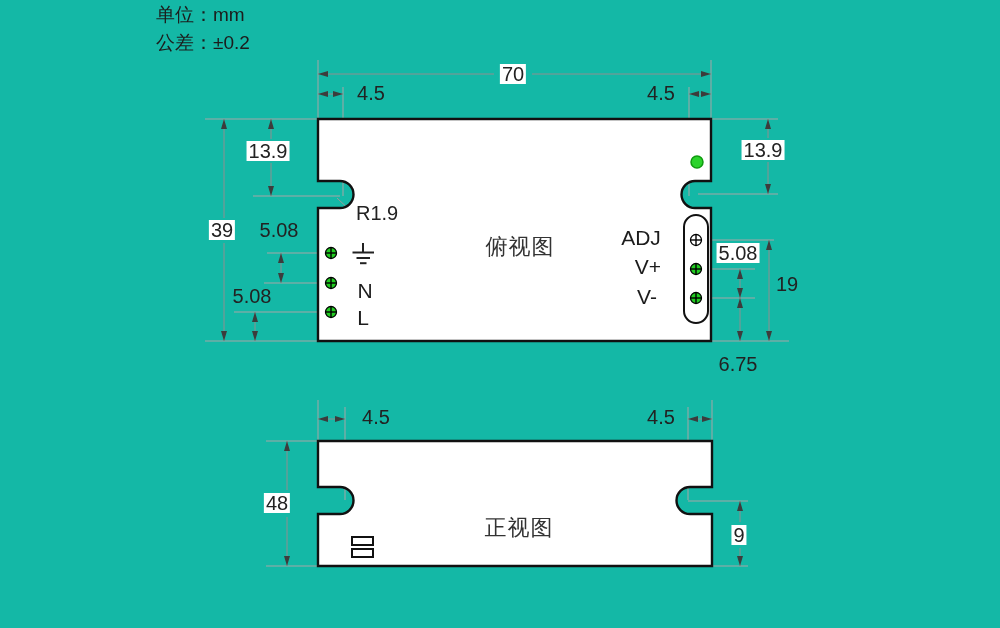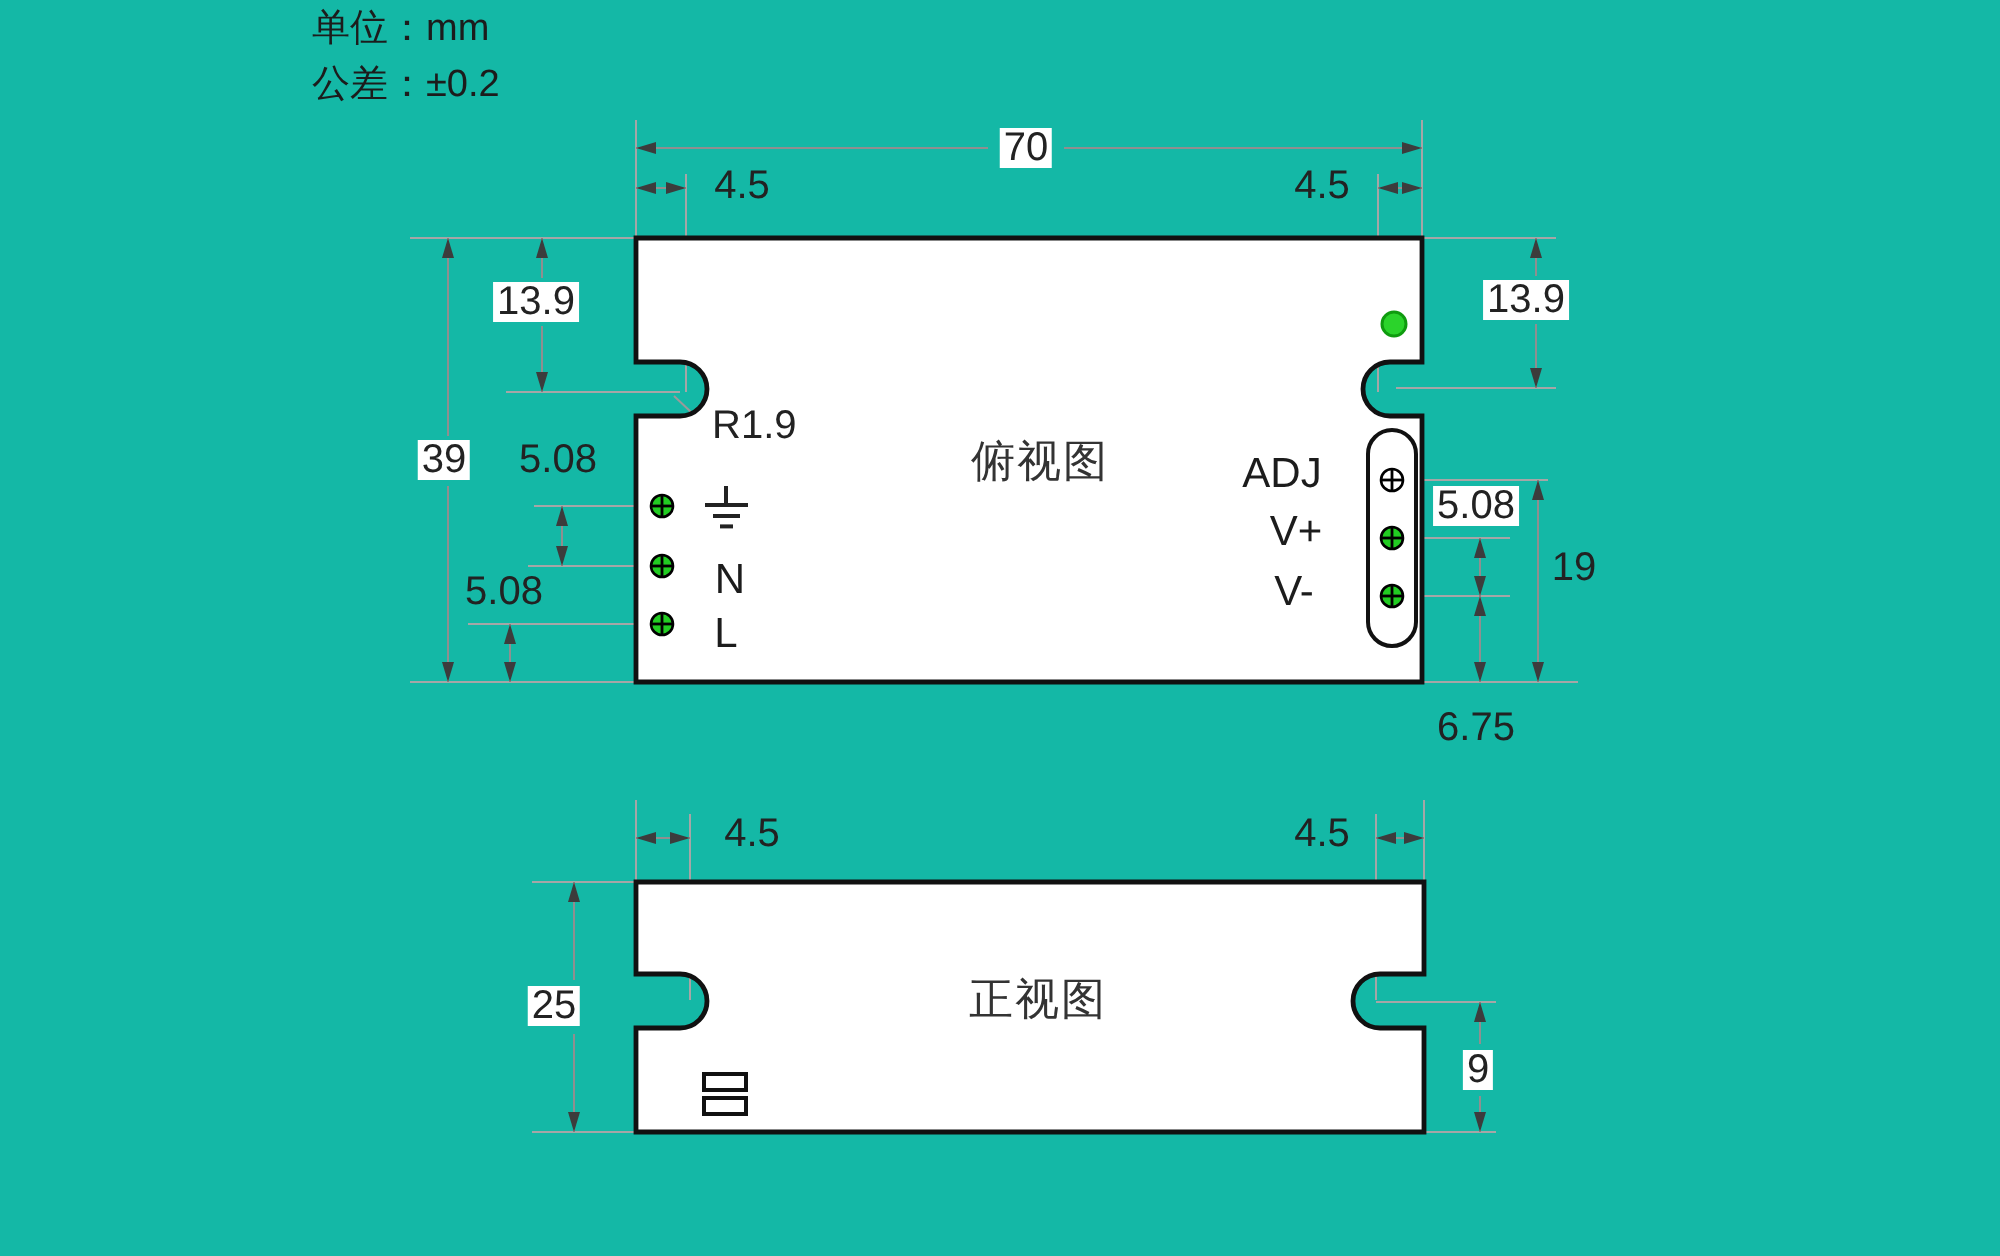--- a/index.html
+++ b/index.html
@@ -6,21 +6,21 @@
   .canvas{
     position:relative;width:1000px;height:628px;background:#14b8a6;
     font-family:"Liberation Sans", sans-serif;overflow:hidden;
   }
   .drawing{position:absolute;left:0;top:0;}
   .t{
     position:absolute;transform:translate(-50%,-50%);
     color:#222;font-size:20px;white-space:nowrap;line-height:1;
   }
   .t.bg{background:#fff;padding:0 2px;}
-  .t.cn{font-size:22px;letter-spacing:1px;color:#333;}
+  .t.cn{font-size:22px;letter-spacing:1px;color:#333;margin-top:16px;}
   .t.lbl{font-size:21px;color:#1c1c1c;text-align:right;}
   .hdr{
     position:absolute;color:#1c1c1c;font-size:19px;white-space:nowrap;line-height:1;
   }
   .t.anchor-left{transform:translate(0,-50%);text-align:right;}
 </style>
 </head>
 <body>
 
 <div class="canvas">
@@ -159,17 +159,17 @@
   <div class="t lbl" style="left:648px;top:266px">V+</div>
   <div class="t lbl" style="left:647px;top:296px">V-</div>
   <div class="t lbl" style="left:365px;top:290px">N</div>
   <div class="t lbl" style="left:363px;top:317px">L</div>
   <div class="t bg" style="left:738px;top:253px">5.08</div>
   <div class="t" style="left:787px;top:284px">19</div>
   <div class="t" style="left:738px;top:364px">6.75</div>
 
   <div class="t" style="left:376px;top:417px">4.5</div>
   <div class="t" style="left:661px;top:417px">4.5</div>
-  <div class="t bg" style="left:277px;top:503px">25</div>
-  <div class="t cn" style="left:519px;top:500px">正视图</div>
+  <div class="t bg" style="left:277px;top:503px">48</div>
+  <div class="t cn" style="left:519px;top:512px">正视图</div>
   <div class="t bg" style="left:739px;top:535px">9</div>
 
 </div>
 
 </body></html>

